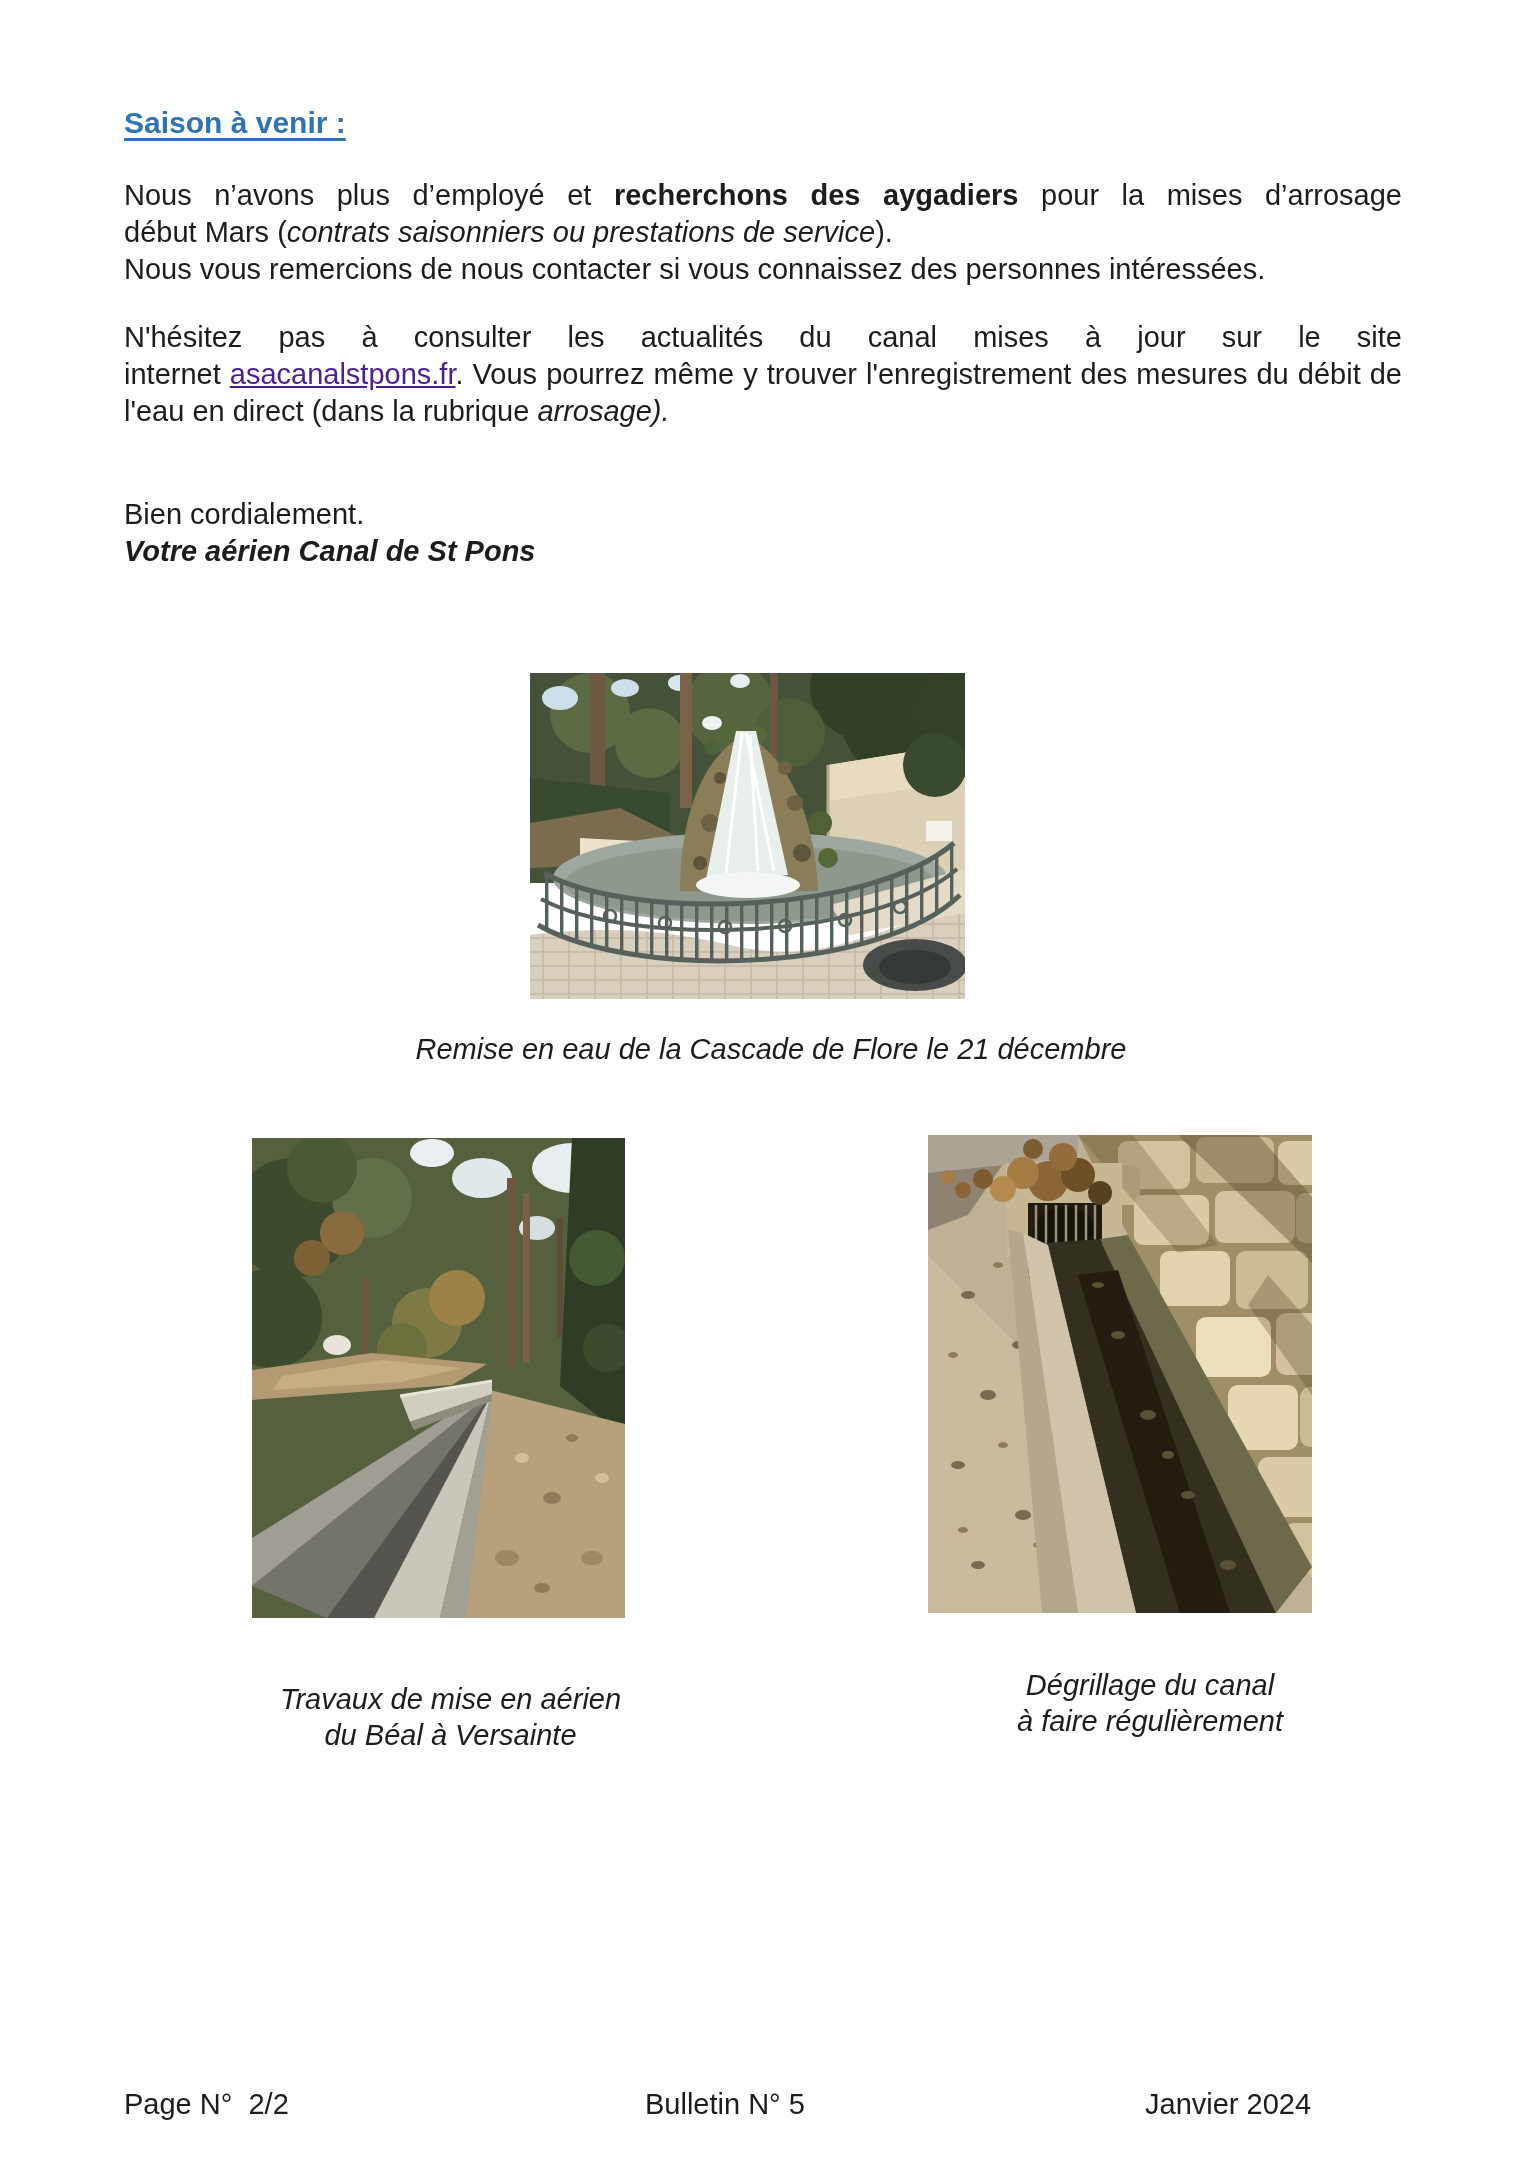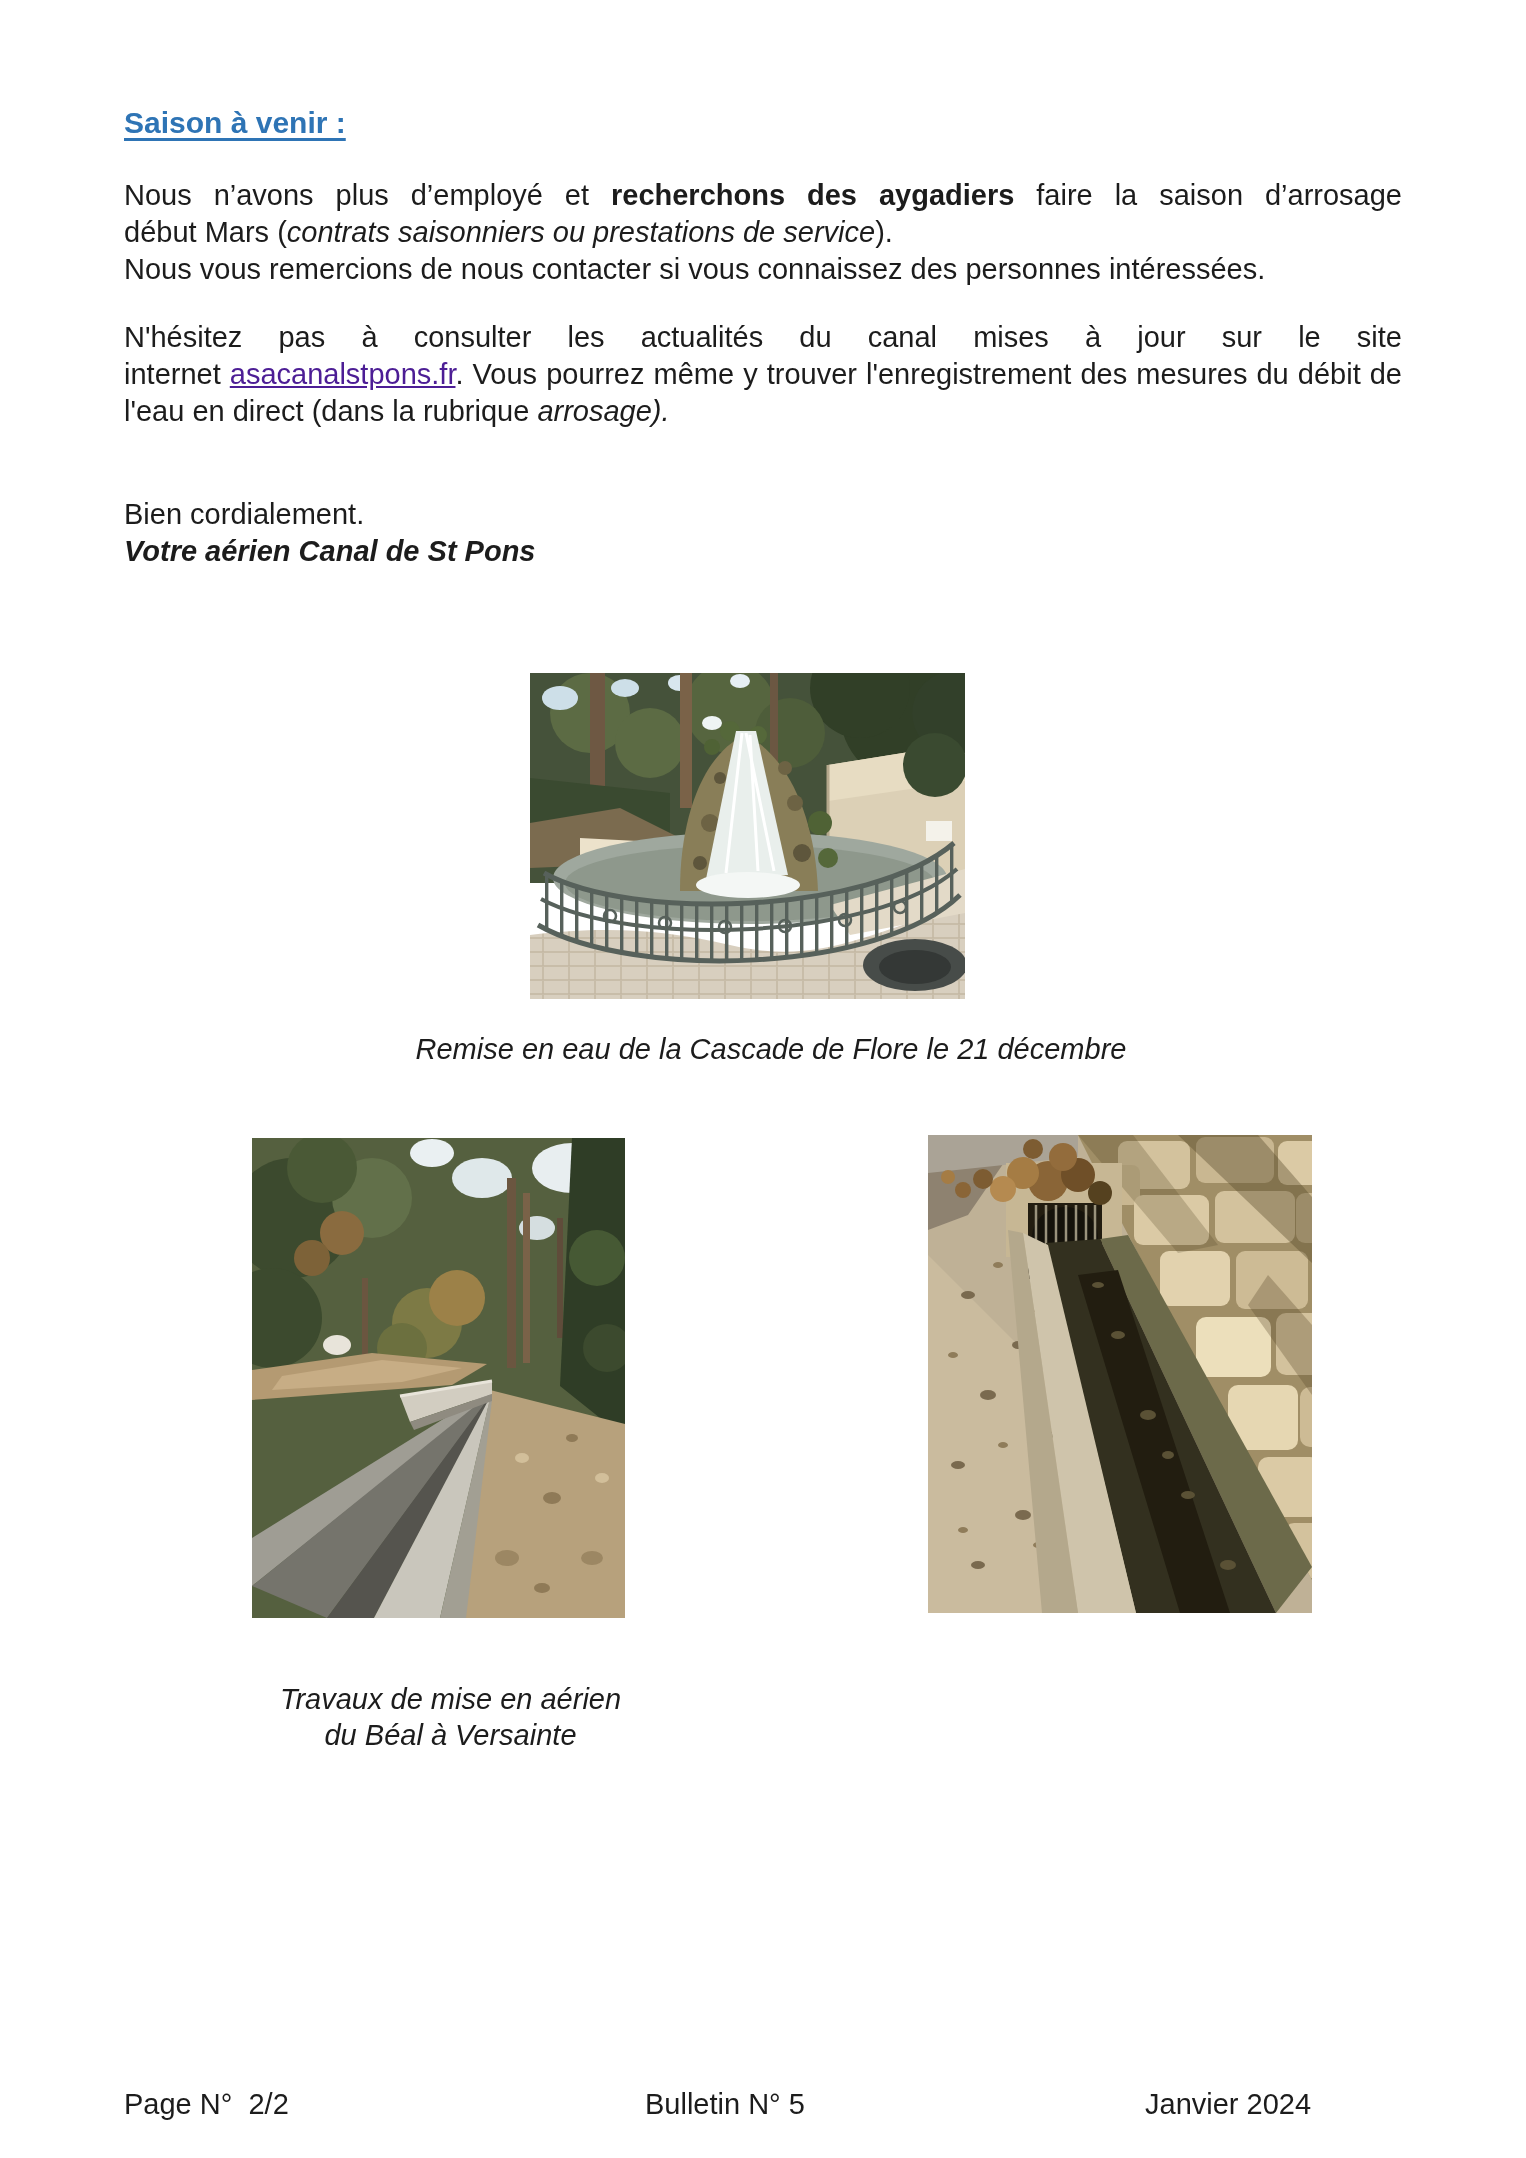--- a/index.html
+++ b/index.html
@@ -25,21 +25,21 @@
   figure { margin:0; padding:0; }
   svg { display:block; }
 </style>
 </head>
 <body>
 
 <div class="page">
 
   <h1 class="heading abs" style="left:124px; top:104px;">Saison à venir :</h1>
 
-  <p class="body abs" style="left:124px; top:177px;"><span class="jline"><span>Nous n’avons plus d’employé et </span><b>recherchons des aygadiers</b><span> faire la saison d’arrosage</span></span><span>début Mars (</span><i>contrats saisonniers ou prestations de service</i><span>).</span><br><span>Nous vous remercions de nous contacter si vous connaissez des personnes intéressées.</span></p>
+  <p class="body abs" style="left:124px; top:177px;"><span class="jline"><span>Nous n’avons plus d’employé et </span><b>recherchons des aygadiers</b><span> pour la mises d’arrosage</span></span><span>début Mars (</span><i>contrats saisonniers ou prestations de service</i><span>).</span><br><span>Nous vous remercions de nous contacter si vous connaissez des personnes intéressées.</span></p>
 
   <p class="body abs" style="left:124px; top:319px;"><span class="jline">N'hésitez pas à consulter les actualités du canal mises à jour sur le site</span><span>internet </span><a class="link" href="#">asacanalstpons.fr</a><span>. Vous pourrez même y trouver l'enregistrement des mesures du débit de l'eau en direct (dans la rubrique </span><i>arrosage).</i></p>
 
   <p class="body abs" style="left:124px; top:496px;"><span>Bien cordialement.</span><br><b><i>Votre aérien Canal de St Pons</i></b></p>
 
   <figure class="abs" style="left:530px; top:673px;">
     <svg width="435" height="326" viewBox="0 0 435 326">
       <defs>
         <pattern id="fbars" width="15" height="12" patternUnits="userSpaceOnUse">
           <rect x="0" y="0" width="3.4" height="12" fill="#57615b"></rect>
@@ -267,18 +267,19 @@
           <ellipse cx="170" cy="150" rx="6" ry="3"></ellipse>
           <ellipse cx="240" cy="320" rx="6" ry="4"></ellipse>
       </g>
       <polygon points="95,98 120,110 208,478 150,478" fill="#cfc4ab"></polygon>
       <polygon points="80,95 95,98 150,478 114,478" fill="#b4a88c"></polygon>
     </svg>
   </figure>
 
   <div class="caption abs" style="left:256px; top:1681px; width:373px;"><span>Travaux de mise en aérien</span><br><span>du Béal à Versainte</span></div>
 
+  <div class="caption abs" style="left:950px; top:1667px; width:384px;"><span>Dégrillage du canal</span><br><span>à faire régulièrement</span></div>
 
   <span class="footer-item abs" style="left:124px; top:2086px;">Page N°  2/2</span>
   <span class="footer-item abs" style="left:645px; top:2086px;">Bulletin N° 5</span>
   <span class="footer-item abs" style="left:1145px; top:2086px;">Janvier 2024</span>
 
 </div>
 
 </body></html>

